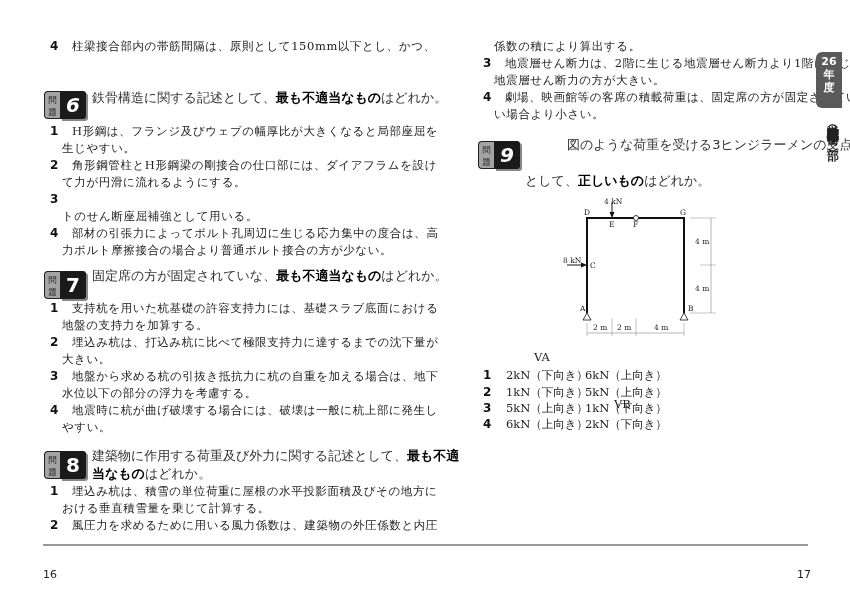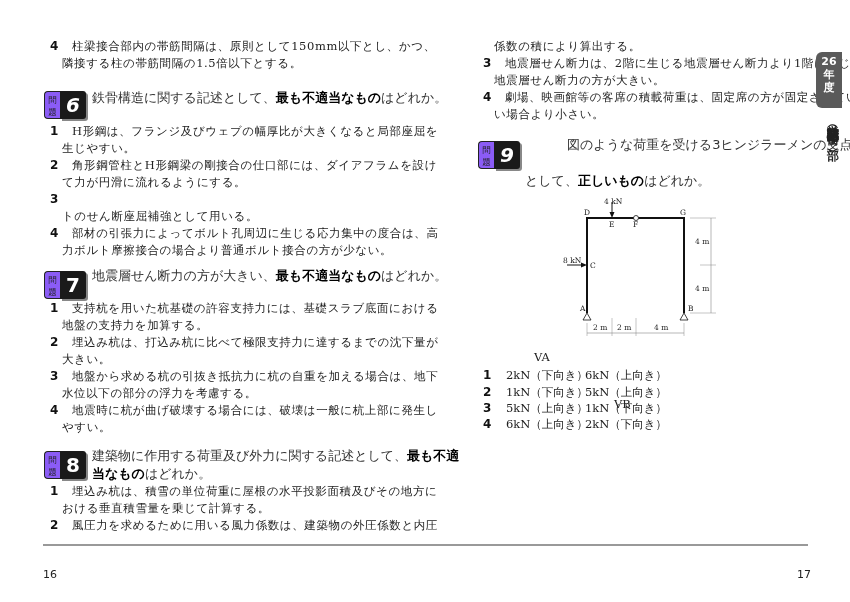--- a/index.html
+++ b/index.html
@@ -7,21 +7,21 @@
          font-family: "DejaVu Serif", "Liberation Serif", serif; color: #222; }
   .page { position: absolute; top: 0; height: 602px; }
   .left-page { left: 0; width: 425px; }
   .right-page { left: 425px; width: 425px; }
 
   .line { position: absolute; font-size: 11.5px; line-height: 16px; white-space: nowrap; letter-spacing: 0.6px; }
   .num { position: absolute; font-family: "DejaVu Sans", sans-serif; font-weight: bold; font-size: 12px; line-height: 16px; color: #111; }
 
   .q-badge { position: absolute; width: 44px; height: 30px; }
   .q-badge .q-label { position: absolute; left: 0; top: 0; width: 16px; height: 28px; border: 1.5px solid #222; border-right: none;
-    border-radius: 4px 0 0 4px; background: #8b5cf6; font-family: "DejaVu Sans", sans-serif; font-size: 8.5px; line-height: 12px;
+    border-radius: 4px 0 0 4px; background: #a3a3a3; font-family: "DejaVu Sans", sans-serif; font-size: 8.5px; line-height: 12px;
     text-align: center; padding-top: 2px; box-sizing: border-box; color: #222; }
   .q-badge .q-num { position: absolute; left: 16px; top: 0; width: 26px; height: 28px; background: #1a1a1a;
     color: #fff; font-family: "DejaVu Sans", sans-serif; font-weight: bold; font-size: 20px; line-height: 28px; text-align: center;
     border-radius: 0 3px 3px 0; box-shadow: 2px 2px 0 #888; font-style: italic; }
   .q-text { position: absolute; font-family: "DejaVu Sans", sans-serif; font-size: 13px; line-height: 18px; white-space: nowrap; color: #333; }
   .q-text b { color: #000; }
 
   .side-tab { position: absolute; left: 816px; top: 52px; width: 26px; height: 56px; background: #5a5a5a; border-radius: 6px 0 0 6px;
     color: #fff; font-family: "DejaVu Sans", sans-serif; font-weight: bold; font-size: 11px; line-height: 13px; text-align: center; padding-top: 3px; box-sizing: border-box; }
   .side-vert { position: absolute; left: 818px; top: 115px; width: 22px; font-family: "DejaVu Sans", sans-serif; font-weight: bold;
@@ -37,21 +37,20 @@
   .col-a { position: absolute; left: 506px; }
   .col-b { position: absolute; left: 585px; }
 </style>
 </head>
 <body>
 
 <div class="page left-page">
 
   <span class="num" style="left:50px;top:38px;">4</span>
   <span class="line" style="left:72px;top:38px;text-align:right;">柱梁接合部内の帯筋間隔は、原則として150mm以下とし、かつ、</span>
-  <span class="line" style="left:62px;top:55px;">隣接する柱の帯筋間隔の1.5倍以下とする。</span>
 
   <div class="q-badge" style="left:44px;top:91px;">
     <div class="q-label"><span>問題</span></div>
     <div class="q-num">6</div>
   </div>
   <div class="q-text" style="left:92px;top:89px;">
     <span>鉄骨構造に関する記述として、</span><b>最も不適当なもの</b><span>はどれか。</span>
   </div>
 
   <span class="num" style="left:50px;top:123px;">1</span>
@@ -67,21 +66,21 @@
 
   <span class="num" style="left:50px;top:225px;">4</span>
   <span class="line" style="left:72px;top:225px;">部材の引張力によってボルト孔周辺に生じる応力集中の度合は、高</span>
   <span class="line" style="left:62px;top:242px;">力ボルト摩擦接合の場合より普通ボルト接合の方が少ない。</span>
 
   <div class="q-badge" style="left:44px;top:271px;">
     <div class="q-label"><span>問題</span></div>
     <div class="q-num" style="font-style:normal;">7</div>
   </div>
   <div class="q-text" style="left:92px;top:267px;">
-    <span>地震層せん断力の方が大きい、</span><b>最も不適当なもの</b><span>はどれか。</span>
+    <span>固定席の方が固定されていな、</span><b>最も不適当なもの</b><span>はどれか。</span>
   </div>
 
   <span class="num" style="left:50px;top:300px;">1</span>
   <span class="line" style="left:72px;top:300px;">支持杭を用いた杭基礎の許容支持力には、基礎スラブ底面における</span>
   <span class="line" style="left:62px;top:317px;text-align:right;">地盤の支持力を加算する。</span>
 
   <span class="num" style="left:50px;top:334px;">2</span>
   <span class="line" style="left:72px;top:334px;">埋込み杭は、打込み杭に比べて極限支持力に達するまでの沈下量が</span>
   <span class="line" style="left:62px;top:351px;">大きい。</span>
 

